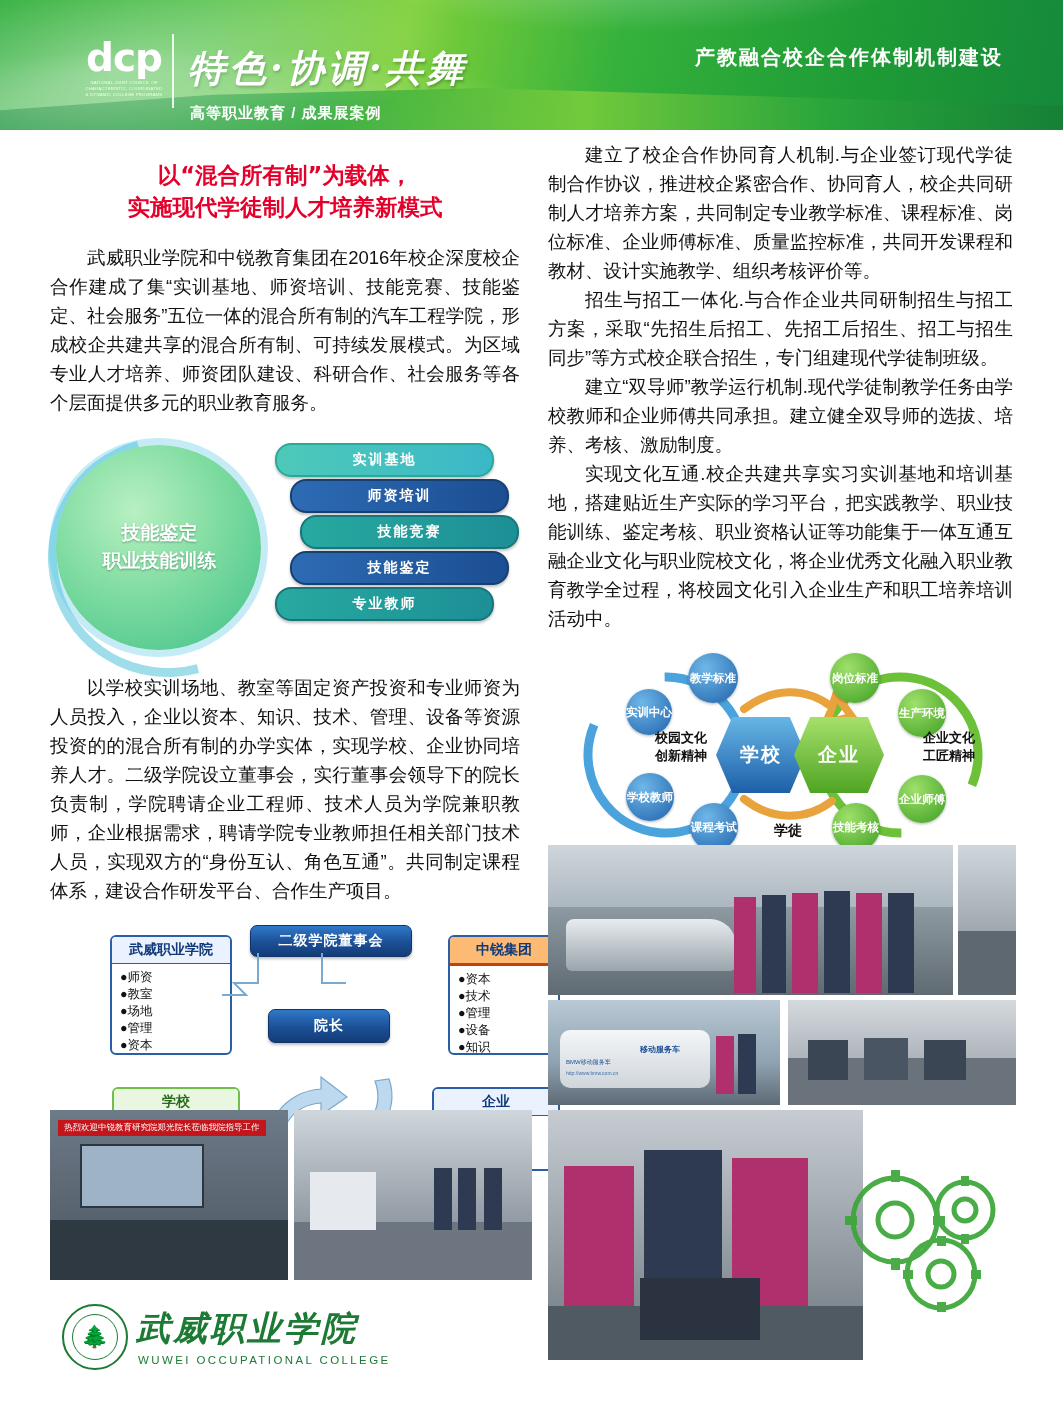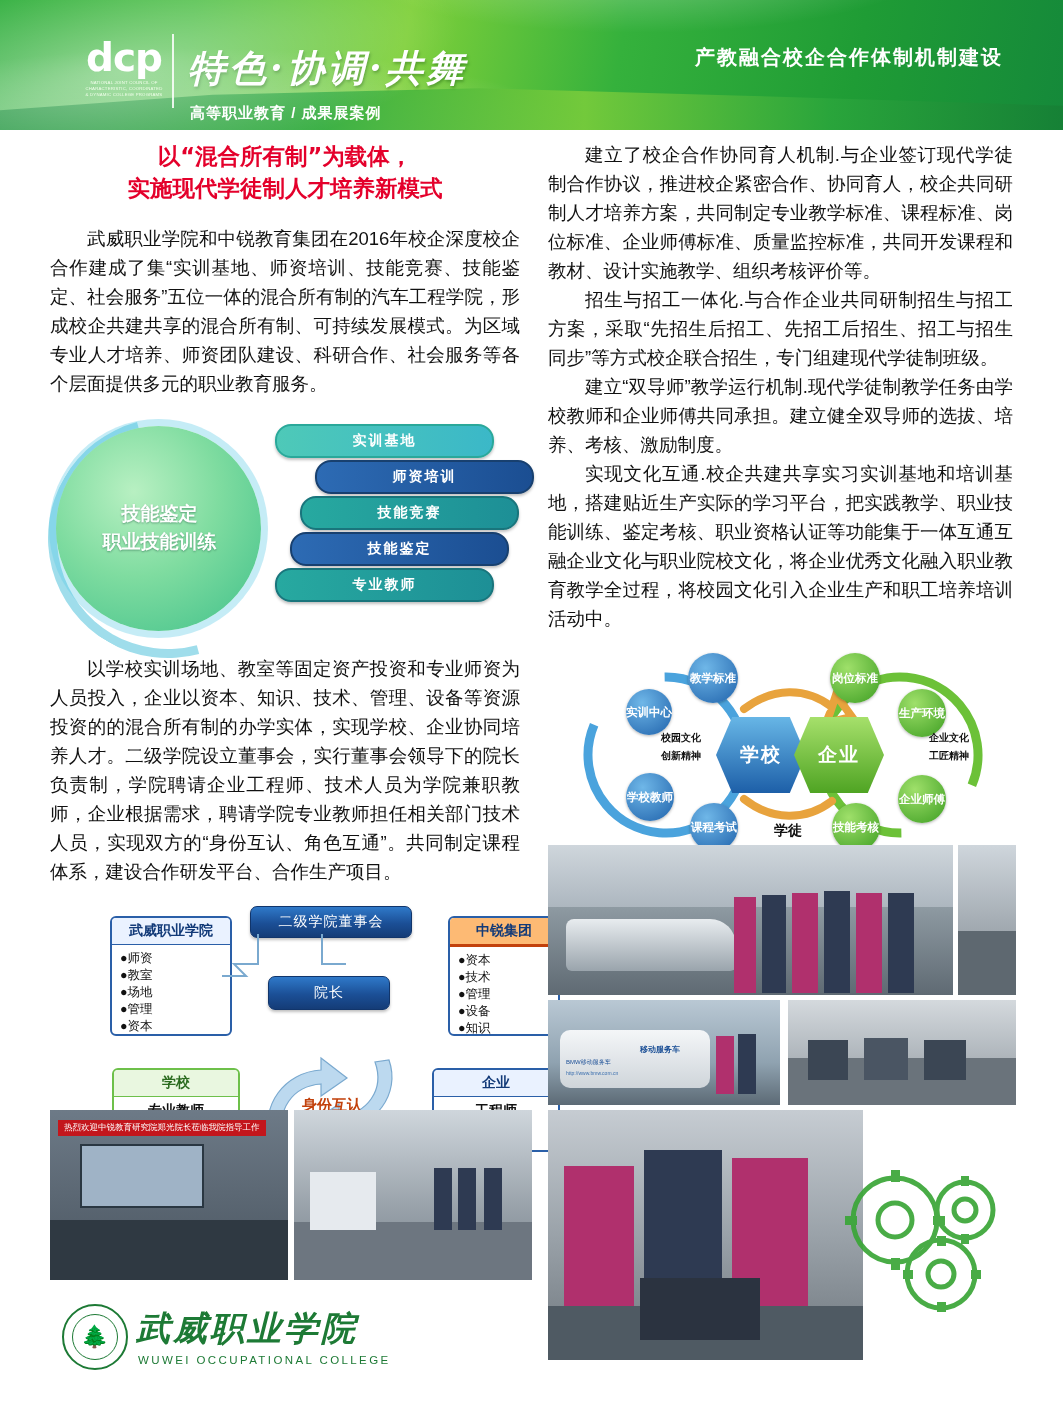--- a/index.html
+++ b/index.html
@@ -54,20 +54,21 @@
     font-size:20px;font-weight:bold;color:#ffffff;letter-spacing:2px;
   }
 
   
   .col-left{position:absolute;left:50px;top:140px;width:470px;}
   .col-right{position:absolute;left:548px;top:140px;width:465px;}
 
   .main-title{
     text-align:center;color:#e4002b;font-weight:bold;font-size:22.5px;line-height:32px;
     font-family:"DejaVu Sans","Liberation Sans",sans-serif;
+    margin-top:19px;
   }
   p.body{
     font-size:18.5px;line-height:29px;color:#111;text-align:justify;margin:0;
     text-indent:2em;
   }
   .col-right p.body{margin-bottom:0;}
 
   
   .fig1{position:relative;width:470px;height:230px;margin-top:14px;}
   .fig1 .bigcircle{
@@ -83,46 +84,46 @@
   .fig1 .core-label{
     position:absolute;left:22px;top:88px;width:175px;text-align:center;
     color:#fff;font-size:19px;font-weight:bold;line-height:28px;text-shadow:0 1px 2px rgba(0,60,40,.4);
   }
   .cap{
     position:absolute;height:30px;border-radius:16px;color:#fff;font-size:14px;font-weight:bold;
     display:flex;align-items:center;justify-content:center;letter-spacing:2px;
     box-shadow:0 2px 3px rgba(0,0,0,.25);
   }
   .cap.c1{left:225px;top:12px;width:215px;background:linear-gradient(90deg,#4ec9b8,#3bb8c8);border:2px solid #2aa89a;}
-  .cap.c2{left:240px;top:48px;width:215px;background:linear-gradient(90deg,#2d6bb4,#1b4e92);border:2px solid #18406f;margin-left:25px;}
+  .cap.c2{left:240px;top:48px;width:215px;background:linear-gradient(90deg,#2d6bb4,#1b4e92);border:2px solid #18406f;}
   .cap.c3{left:250px;top:84px;width:215px;background:linear-gradient(90deg,#27a9a0,#1d8f96);border:2px solid #19757c;}
   .cap.c4{left:240px;top:120px;width:215px;background:linear-gradient(90deg,#2d6bb4,#1b4e92);border:2px solid #18406f;}
   .cap.c5{left:225px;top:156px;width:215px;background:linear-gradient(90deg,#27a9a0,#1d8f96);border:2px solid #19757c;}
 
   
   .fig2{position:relative;width:470px;height:265px;margin-top:12px;}
   .bx{position:absolute;border-radius:6px;box-sizing:border-box;}
   .bx .bx-head{
     font-size:14px;font-weight:bold;text-align:center;padding:4px 0;border-radius:4px 4px 0 0;
   }
   .bx .bx-body{font-size:12.5px;line-height:17px;padding:5px 8px;color:#111;}
 
   .box-school{left:60px;top:18px;width:122px;height:120px;border:2px solid #2a5fa8;background:#fff;}
   .box-school .bx-head{background:#eaf2ff;color:#123a78;border-bottom:1px solid #2a5fa8;}
   .box-group{left:398px;top:18px;width:112px;height:120px;border:2px solid #2a5fa8;background:#fff;}
   .box-group .bx-head{background:#fdba74;color:#123a78;border-bottom:3px solid #c2410c;}
 
   .pill{
     position:absolute;border-radius:7px;display:flex;align-items:center;justify-content:center;
-    color:#fff;font-size:14px;font-weight:normal;letter-spacing:1px;
+    color:#fff;font-size:14px;font-weight:bold;letter-spacing:1px;
     background:linear-gradient(180deg,#2f79c9 0%,#1b4f96 55%,#143c77 100%);
     border:1px solid #11356b;box-shadow:0 2px 3px rgba(0,0,0,.25);
   }
   .pill-board{left:200px;top:8px;width:160px;height:30px;}
-  .pill-dean{left:218px;top:78px;width:120px;height:32px;}
+  .pill-dean{left:218px;top:92px;width:120px;height:32px;}
 
   .box-xx{left:62px;top:170px;width:128px;height:84px;border:2px solid #6dc04a;background:#fff;}
   .box-xx .bx-head{background:#e9f7e0;color:#2b6b20;border-bottom:1px solid #6dc04a;}
   .box-qy{left:382px;top:170px;width:128px;height:84px;border:2px solid #2a5fa8;background:#fff;}
   .box-qy .bx-head{background:#eaf2ff;color:#123a78;border-bottom:1px solid #2a5fa8;}
   .box-txt{font-size:14px;line-height:20px;text-align:center;padding-top:3px;color:#111;font-weight:bold;}
 
   .swirl-label{
     position:absolute;left:222px;top:196px;width:120px;text-align:center;
     font-size:15px;font-weight:bold;color:#c2410c;line-height:21px;
@@ -139,21 +140,21 @@
   }
   .node.blue{background:radial-gradient(circle at 35% 30%,#6fb7e8,#1f62ab);box-shadow:0 1px 3px rgba(0,0,0,.3);}
   .node.green{background:radial-gradient(circle at 35% 30%,#9fe06a,#3d9e22);box-shadow:0 1px 3px rgba(0,0,0,.3);}
   .hexbox{
     position:absolute;width:90px;height:76px;display:flex;align-items:center;justify-content:center;
     color:#fff;font-size:19px;font-weight:bold;letter-spacing:2px;
     clip-path:polygon(18% 0,82% 0,100% 50%,82% 100%,18% 100%,0 50%);
   }
   .hex-school{left:168px;top:74px;background:linear-gradient(180deg,#67b6e6,#1d5fa8);}
   .hex-ent{left:246px;top:74px;background:linear-gradient(180deg,#a6e06b,#4fa423);}
-  .side-label{position:absolute;font-size:10px;font-weight:bold;color:#111;line-height:18px;text-align:center;}
+  .side-label{position:absolute;font-size:13px;font-weight:bold;color:#111;line-height:18px;text-align:center;}
   .lbl-left{left:88px;top:86px;width:90px;}
   .lbl-right{left:352px;top:86px;width:98px;}
   .lbl-xt{left:190px;top:178px;width:100px;font-size:14px;}
 
   
   .photo{position:absolute;overflow:hidden;background:#888;}
   .photo .sky{position:absolute;inset:0;}
   .cap-strip{
     position:absolute;left:8px;top:10px;padding:2px 6px;background:#c3161c;color:#fff;
     font-size:8.5px;white-space:nowrap;

